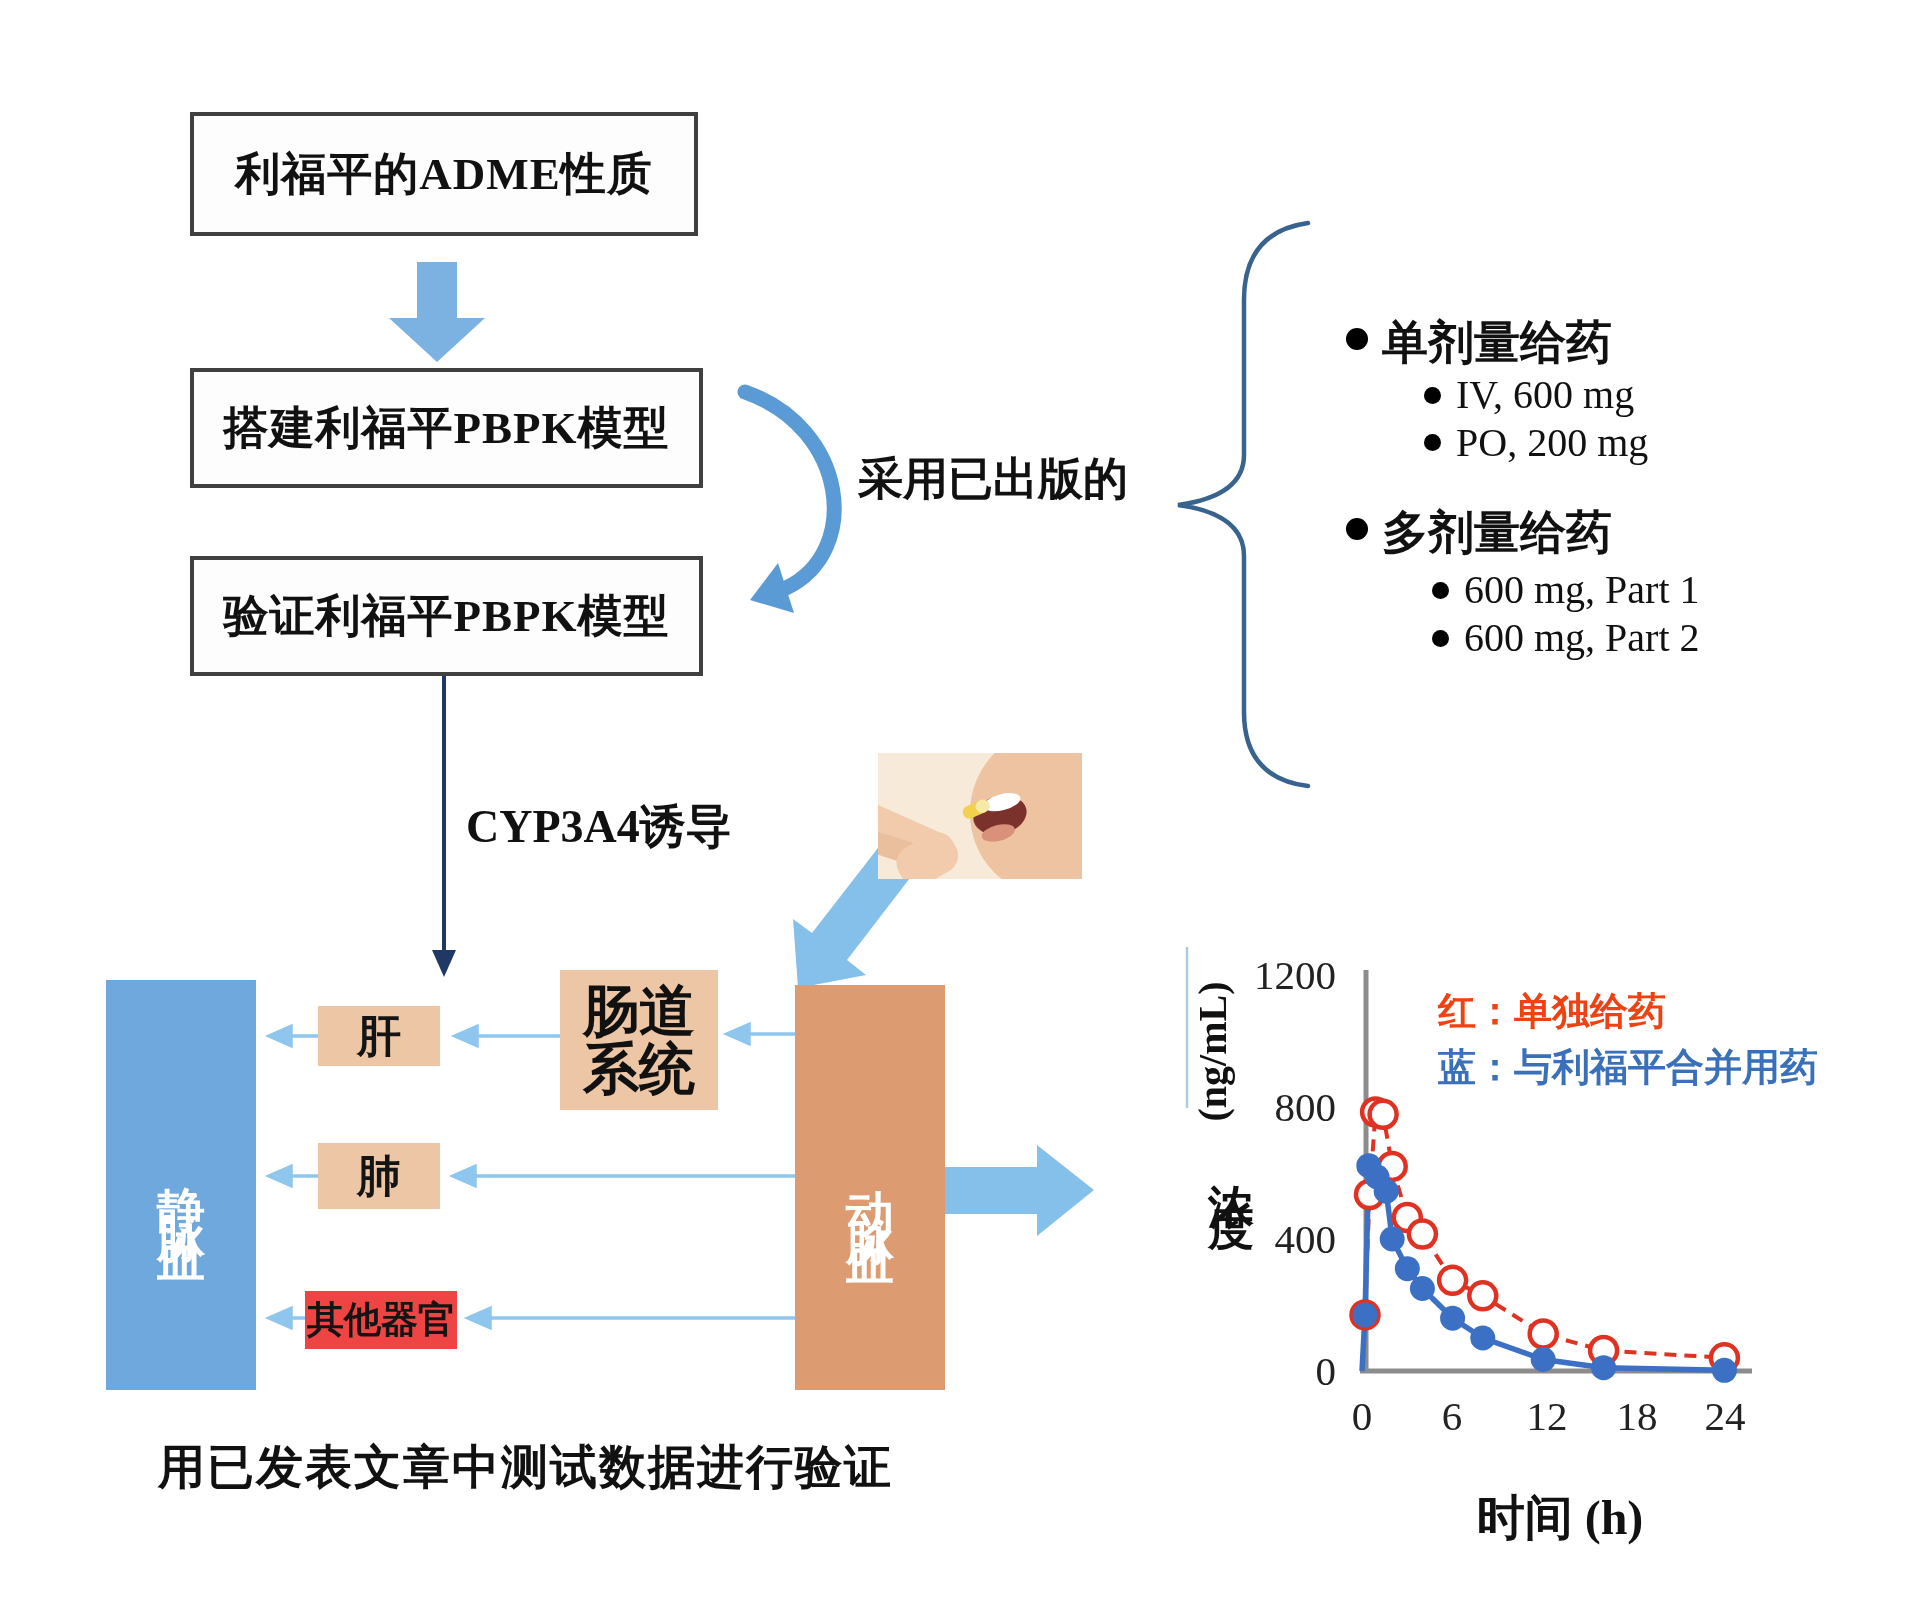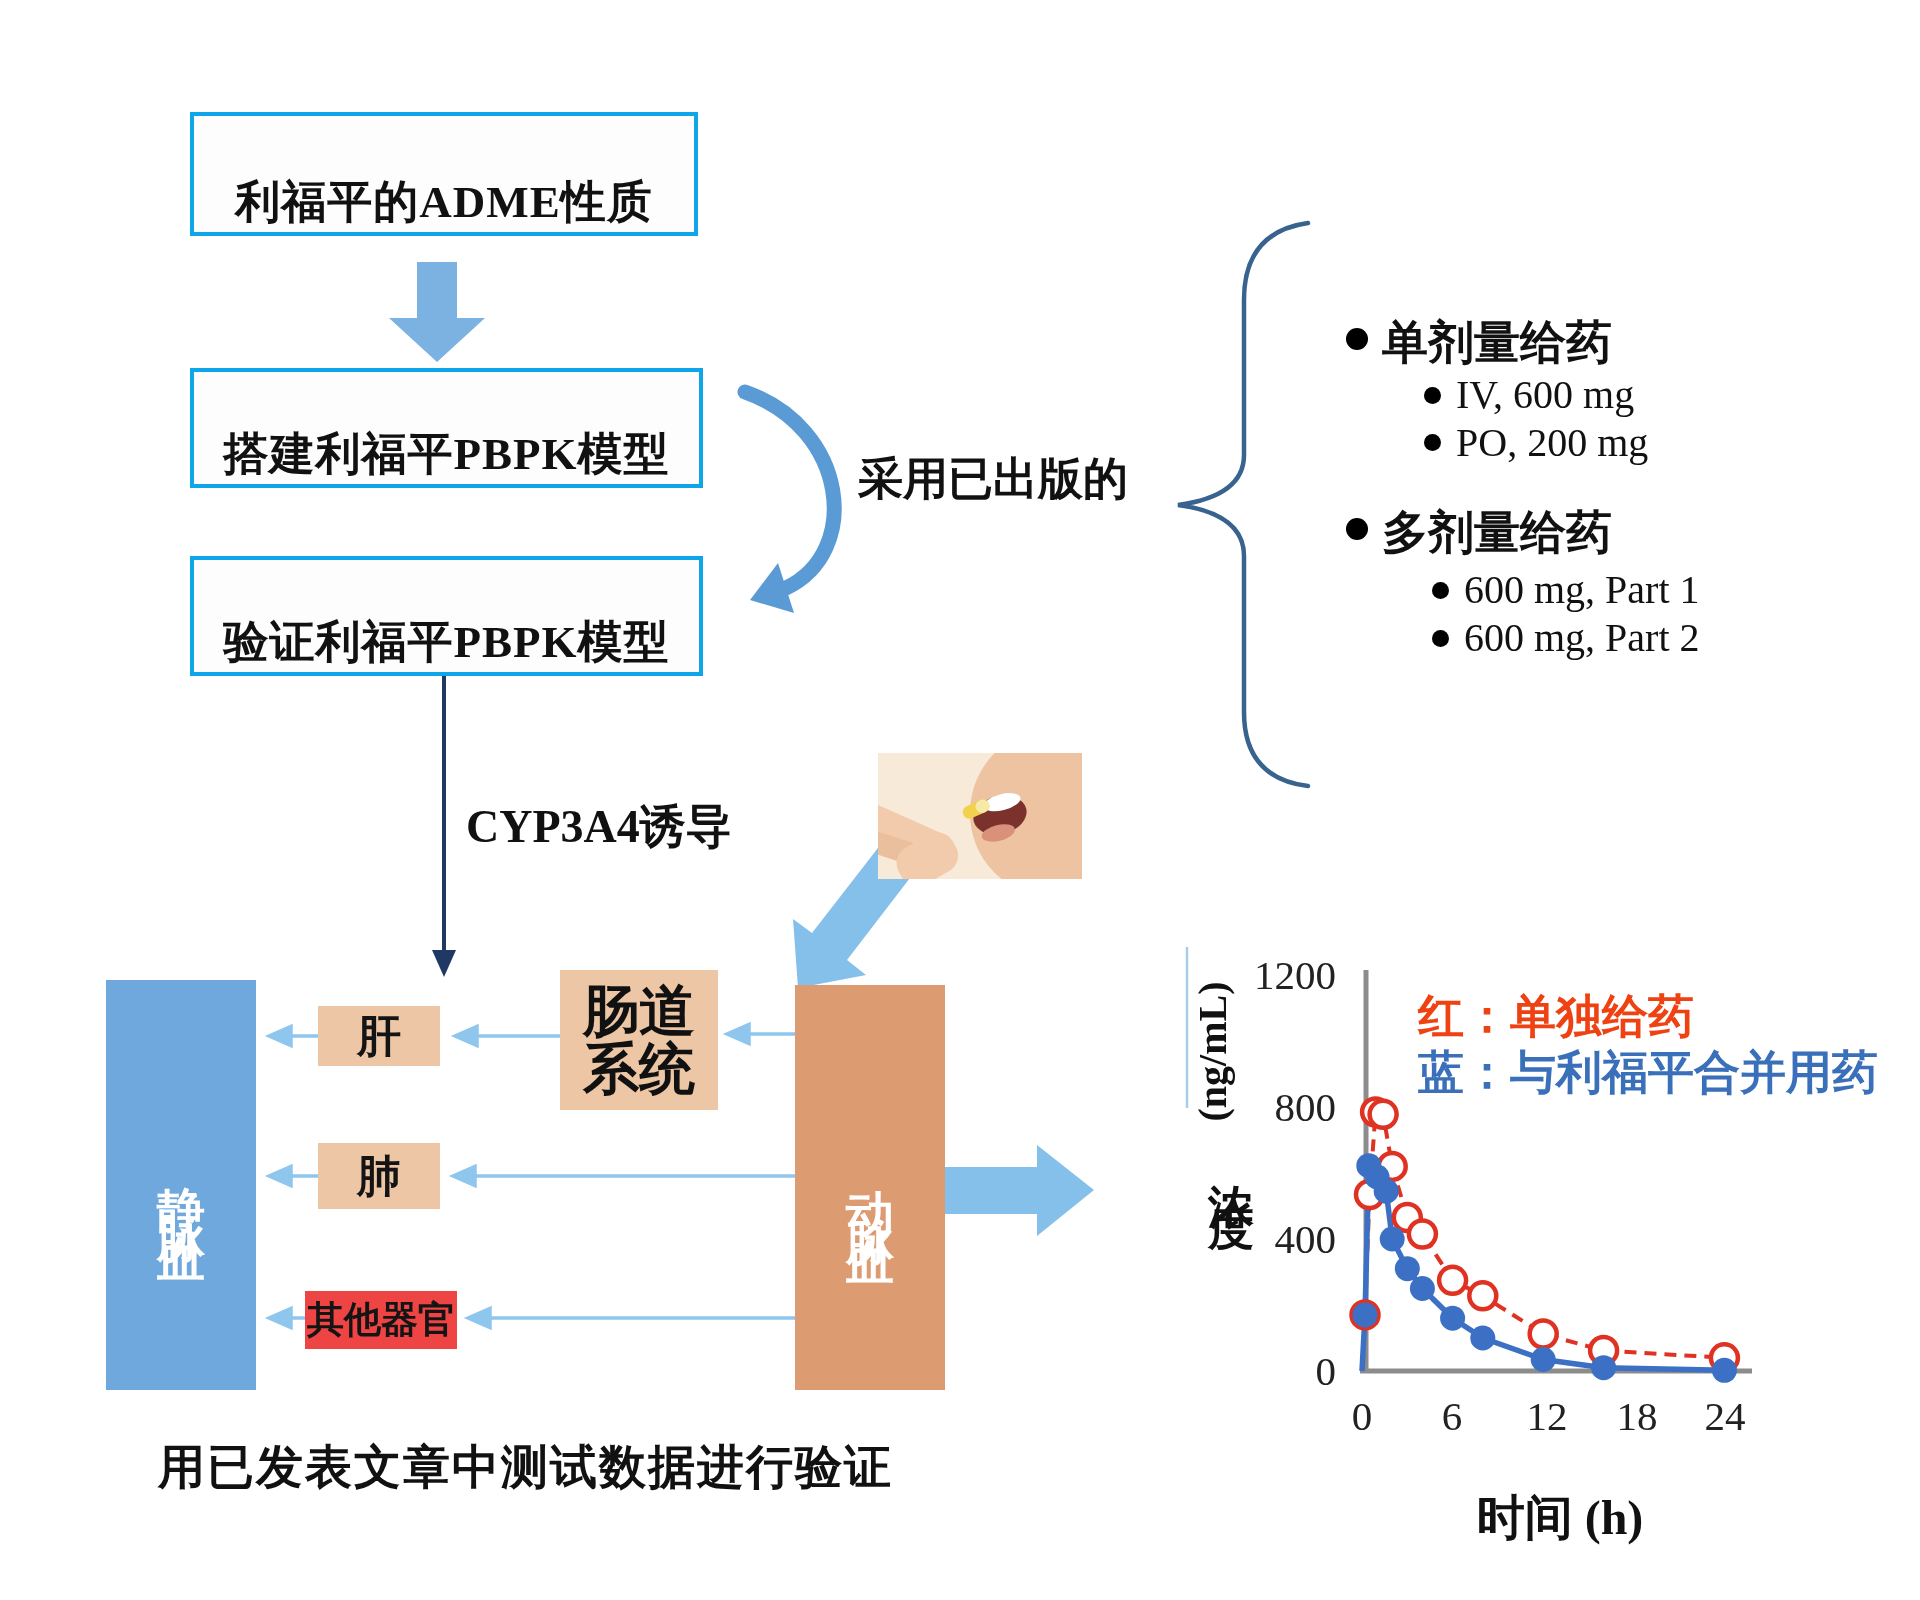--- a/index.html
+++ b/index.html
@@ -1,35 +1,35 @@
 <!DOCTYPE html>
 <html><head>
 <meta charset="utf-8">
 <style>
   html,body{margin:0;padding:0;background:#ffffff;}
   #canvas{position:relative;width:1920px;height:1600px;background:#ffffff;overflow:hidden;
           font-family:"Liberation Serif","DejaVu Serif",serif;color:#111;}
   .layer{position:absolute;left:0;top:0;width:1920px;height:1600px;}
   .abs{position:absolute;}
-  .flowbox{position:absolute;border:4px solid #0ea5e9;background:#fdfdfd;
-           display:flex;align-items:flex-end;justify-content:center;
+  .flowbox{position:absolute;border:4px solid #404040;background:#fdfdfd;
+           display:flex;align-items:center;justify-content:center;
            font-weight:bold;font-size:45px;letter-spacing:1px;}
   .note{position:absolute;font-weight:bold;font-size:45px;line-height:54px;white-space:nowrap;}
   .biglabel{position:absolute;font-weight:bold;font-size:46px;white-space:nowrap;}
   .obox{position:absolute;display:flex;align-items:center;justify-content:center;}
   .organ{font-weight:bold;font-size:44px;color:#141414;}
   .vtext{writing-mode:vertical-rl;text-orientation:upright;color:#ffffff;
          font-weight:bold;font-size:48px;letter-spacing:24px;}
   .gutline{font-weight:bold;font-size:56px;line-height:58px;text-align:center;}
   .bullet{position:absolute;border-radius:50%;background:#000;}
   .li-main{position:absolute;font-weight:bold;font-size:46px;white-space:nowrap;}
   .li-sub{position:absolute;font-size:40px;white-space:nowrap;}
   .tick{position:absolute;font-size:41px;color:#222;text-align:center;}
   .ytick{position:absolute;font-size:41px;color:#222;text-align:right;width:118px;line-height:48px;}
-  .legend-line{position:absolute;font-weight:bold;font-size:46px;white-space:nowrap;}
+  .legend-line{position:absolute;font-weight:bold;font-size:38px;white-space:nowrap;margin-left:20px;}
   .caption{position:absolute;font-weight:bold;font-size:47px;white-space:nowrap;letter-spacing:2px;}
 </style>
 </head>
 <body>
 
 <div id="canvas">
 
   <svg class="layer" viewBox="0 0 1920 1600">
     <defs>
       <marker id="thinhead" markerWidth="9" markerHeight="8" refX="6.5" refY="3.5" orient="auto">

